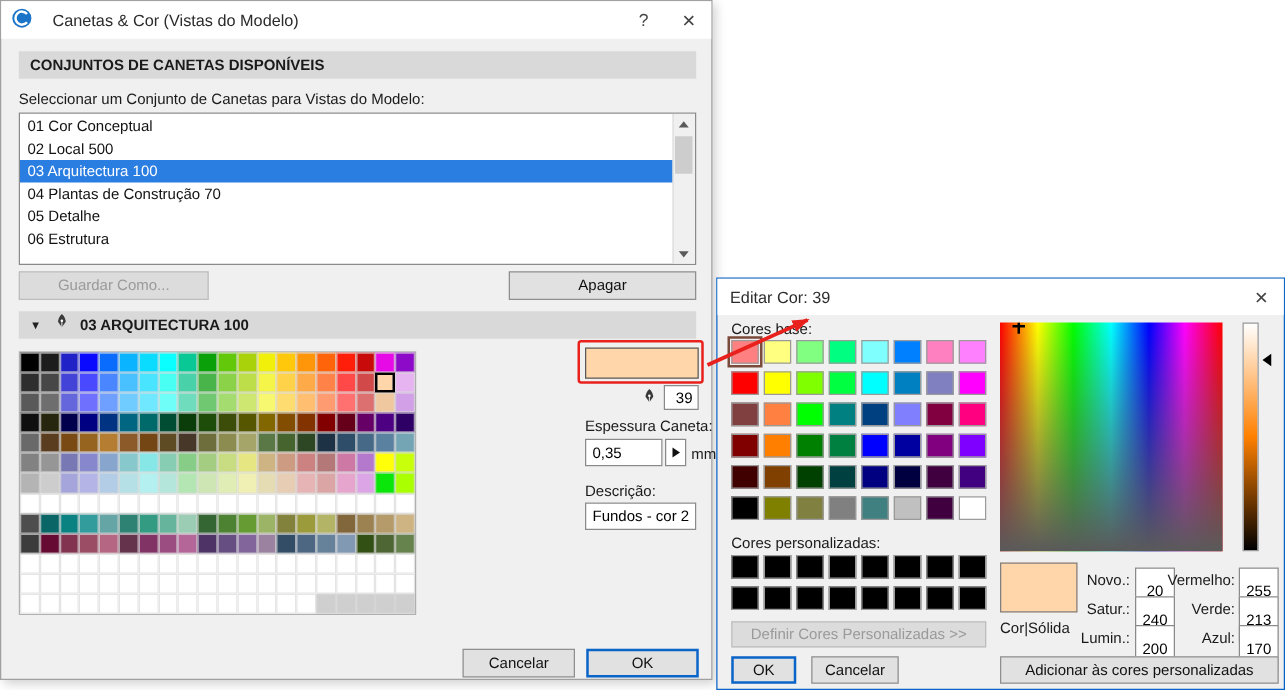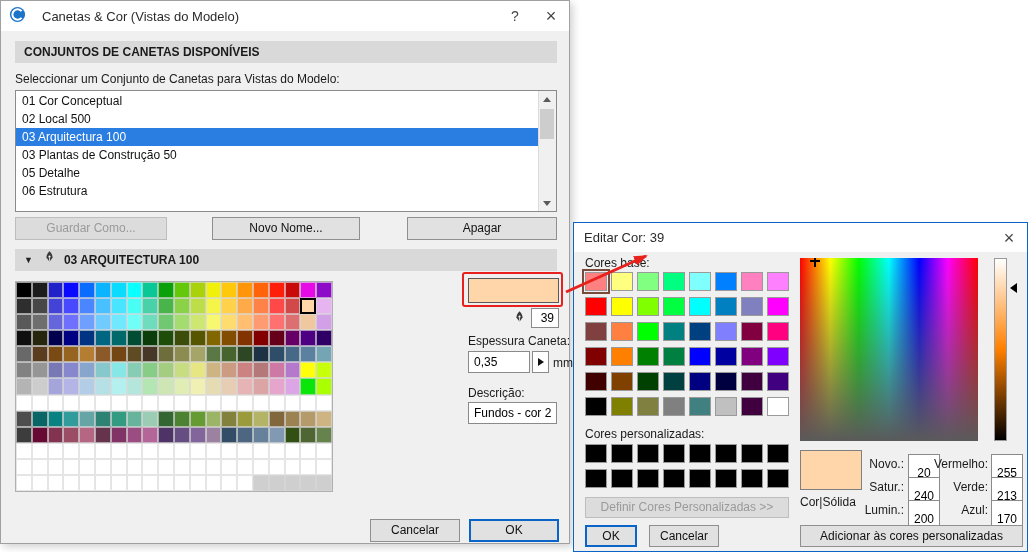--- a/index.html
+++ b/index.html
@@ -127,37 +127,36 @@
     <span>CONJUNTOS DE CANETAS DISPONÍVEIS</span>
   </div>
 
   <div class="plain-label" style="left:14px;top:71px;">Seleccionar um Conjunto de Canetas para Vistas do Modelo:</div>
 
   <div class="pen-list">
     <div class="pen-list-items">
         <div class="list-item">01 Cor Conceptual</div>
         <div class="list-item">02 Local 500</div>
         <div class="list-item selected" style="background: rgb(42, 125, 225);">03 Arquitectura 100</div>
-        <div class="list-item">03 Plantas de Construção 50</div>
+        <div class="list-item">04 Plantas de Construção 70</div>
         <div class="list-item">05 Detalhe</div>
         <div class="list-item">06 Estrutura</div>
       </div>
     <div class="vscroll">
       <div class="vs-btn vs-up">
           <div class="tri-up"></div>
         </div>
       <div class="vs-thumb"></div>
       <div class="vs-btn vs-down">
           <div class="tri-down"></div>
         </div>
     </div>
   </div>
 
   <div class="btn disabled" id="btn-save" style="left:14px;top:216px;width:152px;">Guardar Como...</div>
-  <div class="btn" style="left:211px;top:216px;width:148px;">Novo Nome...</div>
   <div class="btn" style="left:406px;top:216px;width:150px;">Apagar</div>
 
   <div class="sec-hdr" id="sec2">
     <span class="tri-collapse">▼</span>
     <span class="pen-ic">
       <svg width="13" height="15" viewBox="0 0 16 16">
           <path d="M8 1.5 C5.6 3.8 4.2 6.8 4.2 9.2 L8 14.5 L11.8 9.2 C11.8 6.8 10.4 3.8 8 1.5 Z" fill="#3a3a3a"></path>
           <circle cx="8" cy="8.2" r="1.3" fill="#fff"></circle>
           <path d="M8 9.5 L8 14.2" stroke="#fff" stroke-width="0.9"></path>
         </svg>

